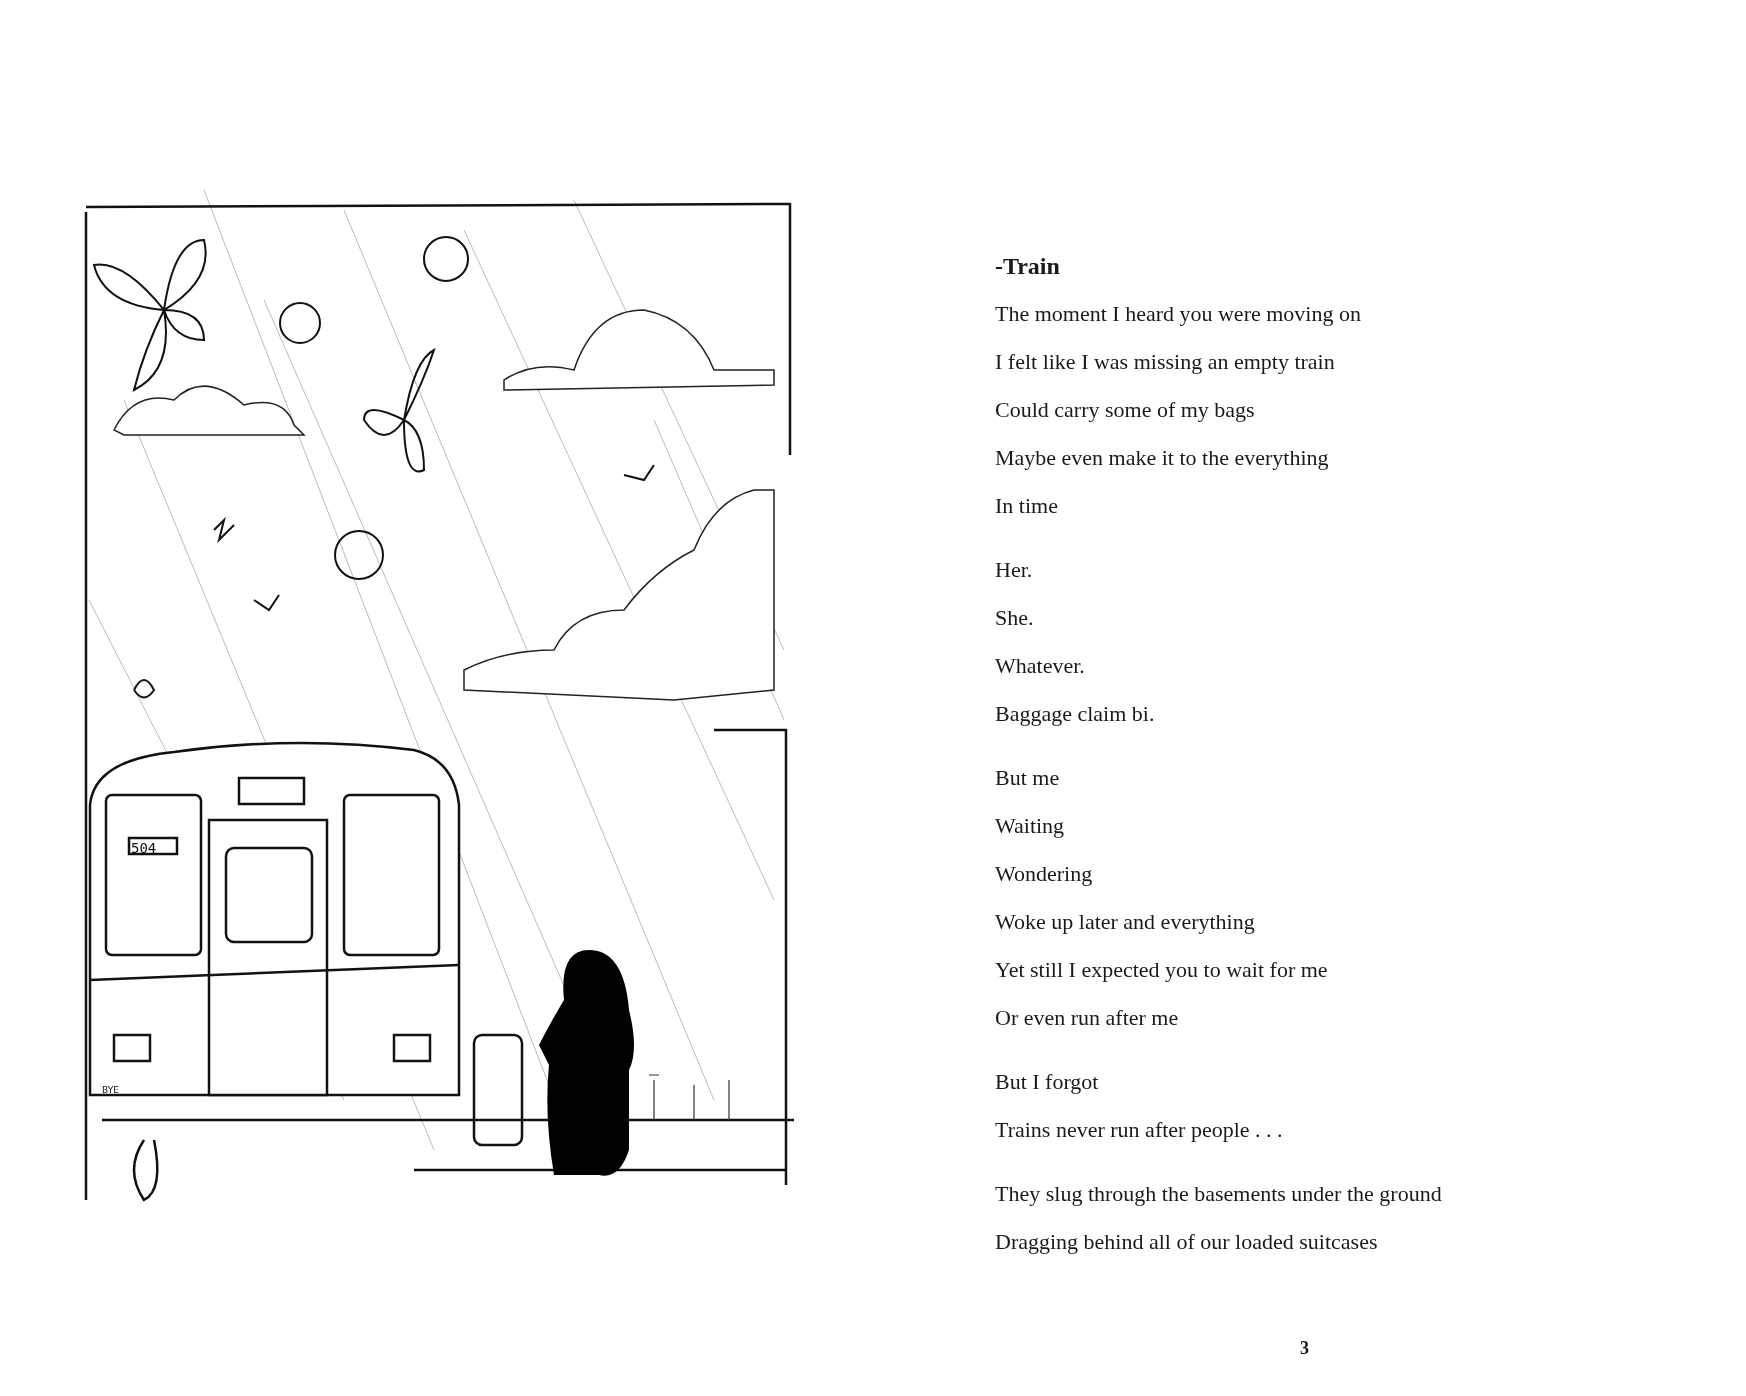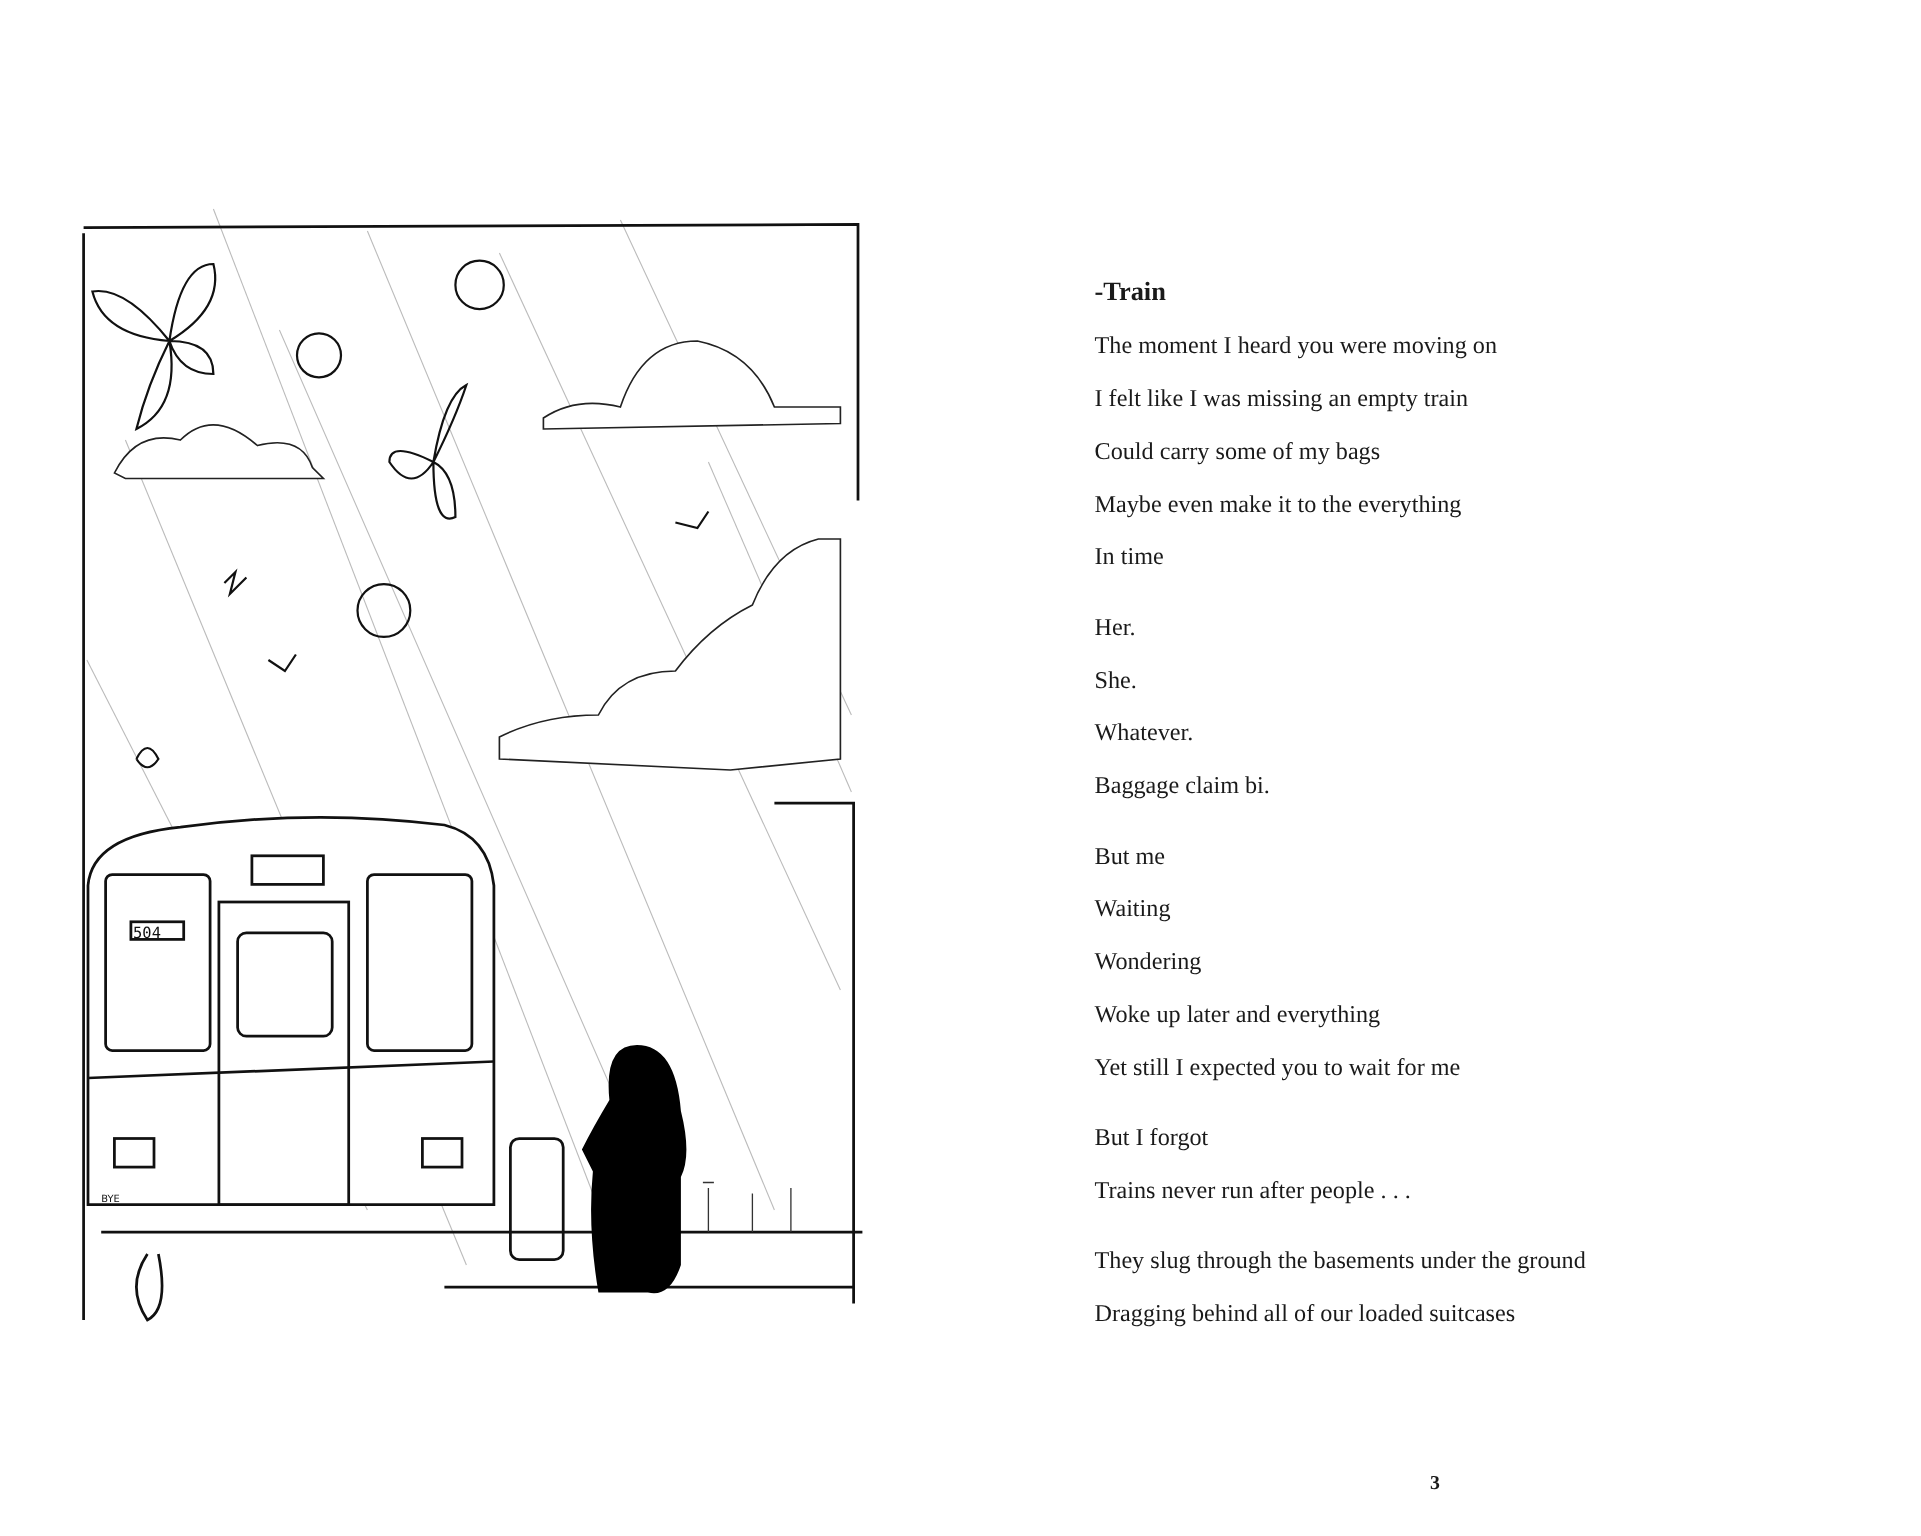--- a/index.html
+++ b/index.html
@@ -1,17 +1,17 @@
 <!DOCTYPE html>
 <html><head>
 <meta charset="utf-8">
 <style>
   html, body { margin:0; padding:0; background:#ffffff; }
   body { width:1746px; height:1396px; position:relative; overflow:hidden; font-family:"Liberation Serif", "DejaVu Serif", serif; color:#1a1a1a; }
-  .illustration { position:absolute; left:4px; top:0; width:870px; height:1240px; }
+  .illustration { position:absolute; left:14px; top:0; width:870px; height:1240px; }
   .poem { position:absolute; left:995px; top:250px; width:650px; }
   .poem-title { font-weight:bold; font-size:24px; line-height:32px; margin:0; }
   .stanza { margin:0 0 32px 0; }
   .line { font-size:22px; line-height:32px; white-space:nowrap; display:block;margin-top:16px; }
   .page-number { position:absolute; left:1300px; top:1338px; font-weight:bold; font-size:18px; }
 </style>
 </head>
 <body>
 
 <div class="illustration">
@@ -92,20 +92,21 @@
     <span class="line">Whatever.</span>
     <span class="line">Baggage claim bi.</span>
   </div>
 
   <div class="stanza">
     <span class="line">But me</span>
     <span class="line">Waiting</span>
     <span class="line">Wondering</span>
     <span class="line">Woke up later and everything</span>
     <span class="line">Yet still I expected you to wait for me</span>
+    <span class="line">Or even run after me</span>
   </div>
 
   <div class="stanza">
     <span class="line">But I forgot</span>
     <span class="line">Trains never run after people . . .</span>
   </div>
 
   <div class="stanza">
     <span class="line">They slug through the basements under the ground</span>
     <span class="line">Dragging behind all of our loaded suitcases</span>

